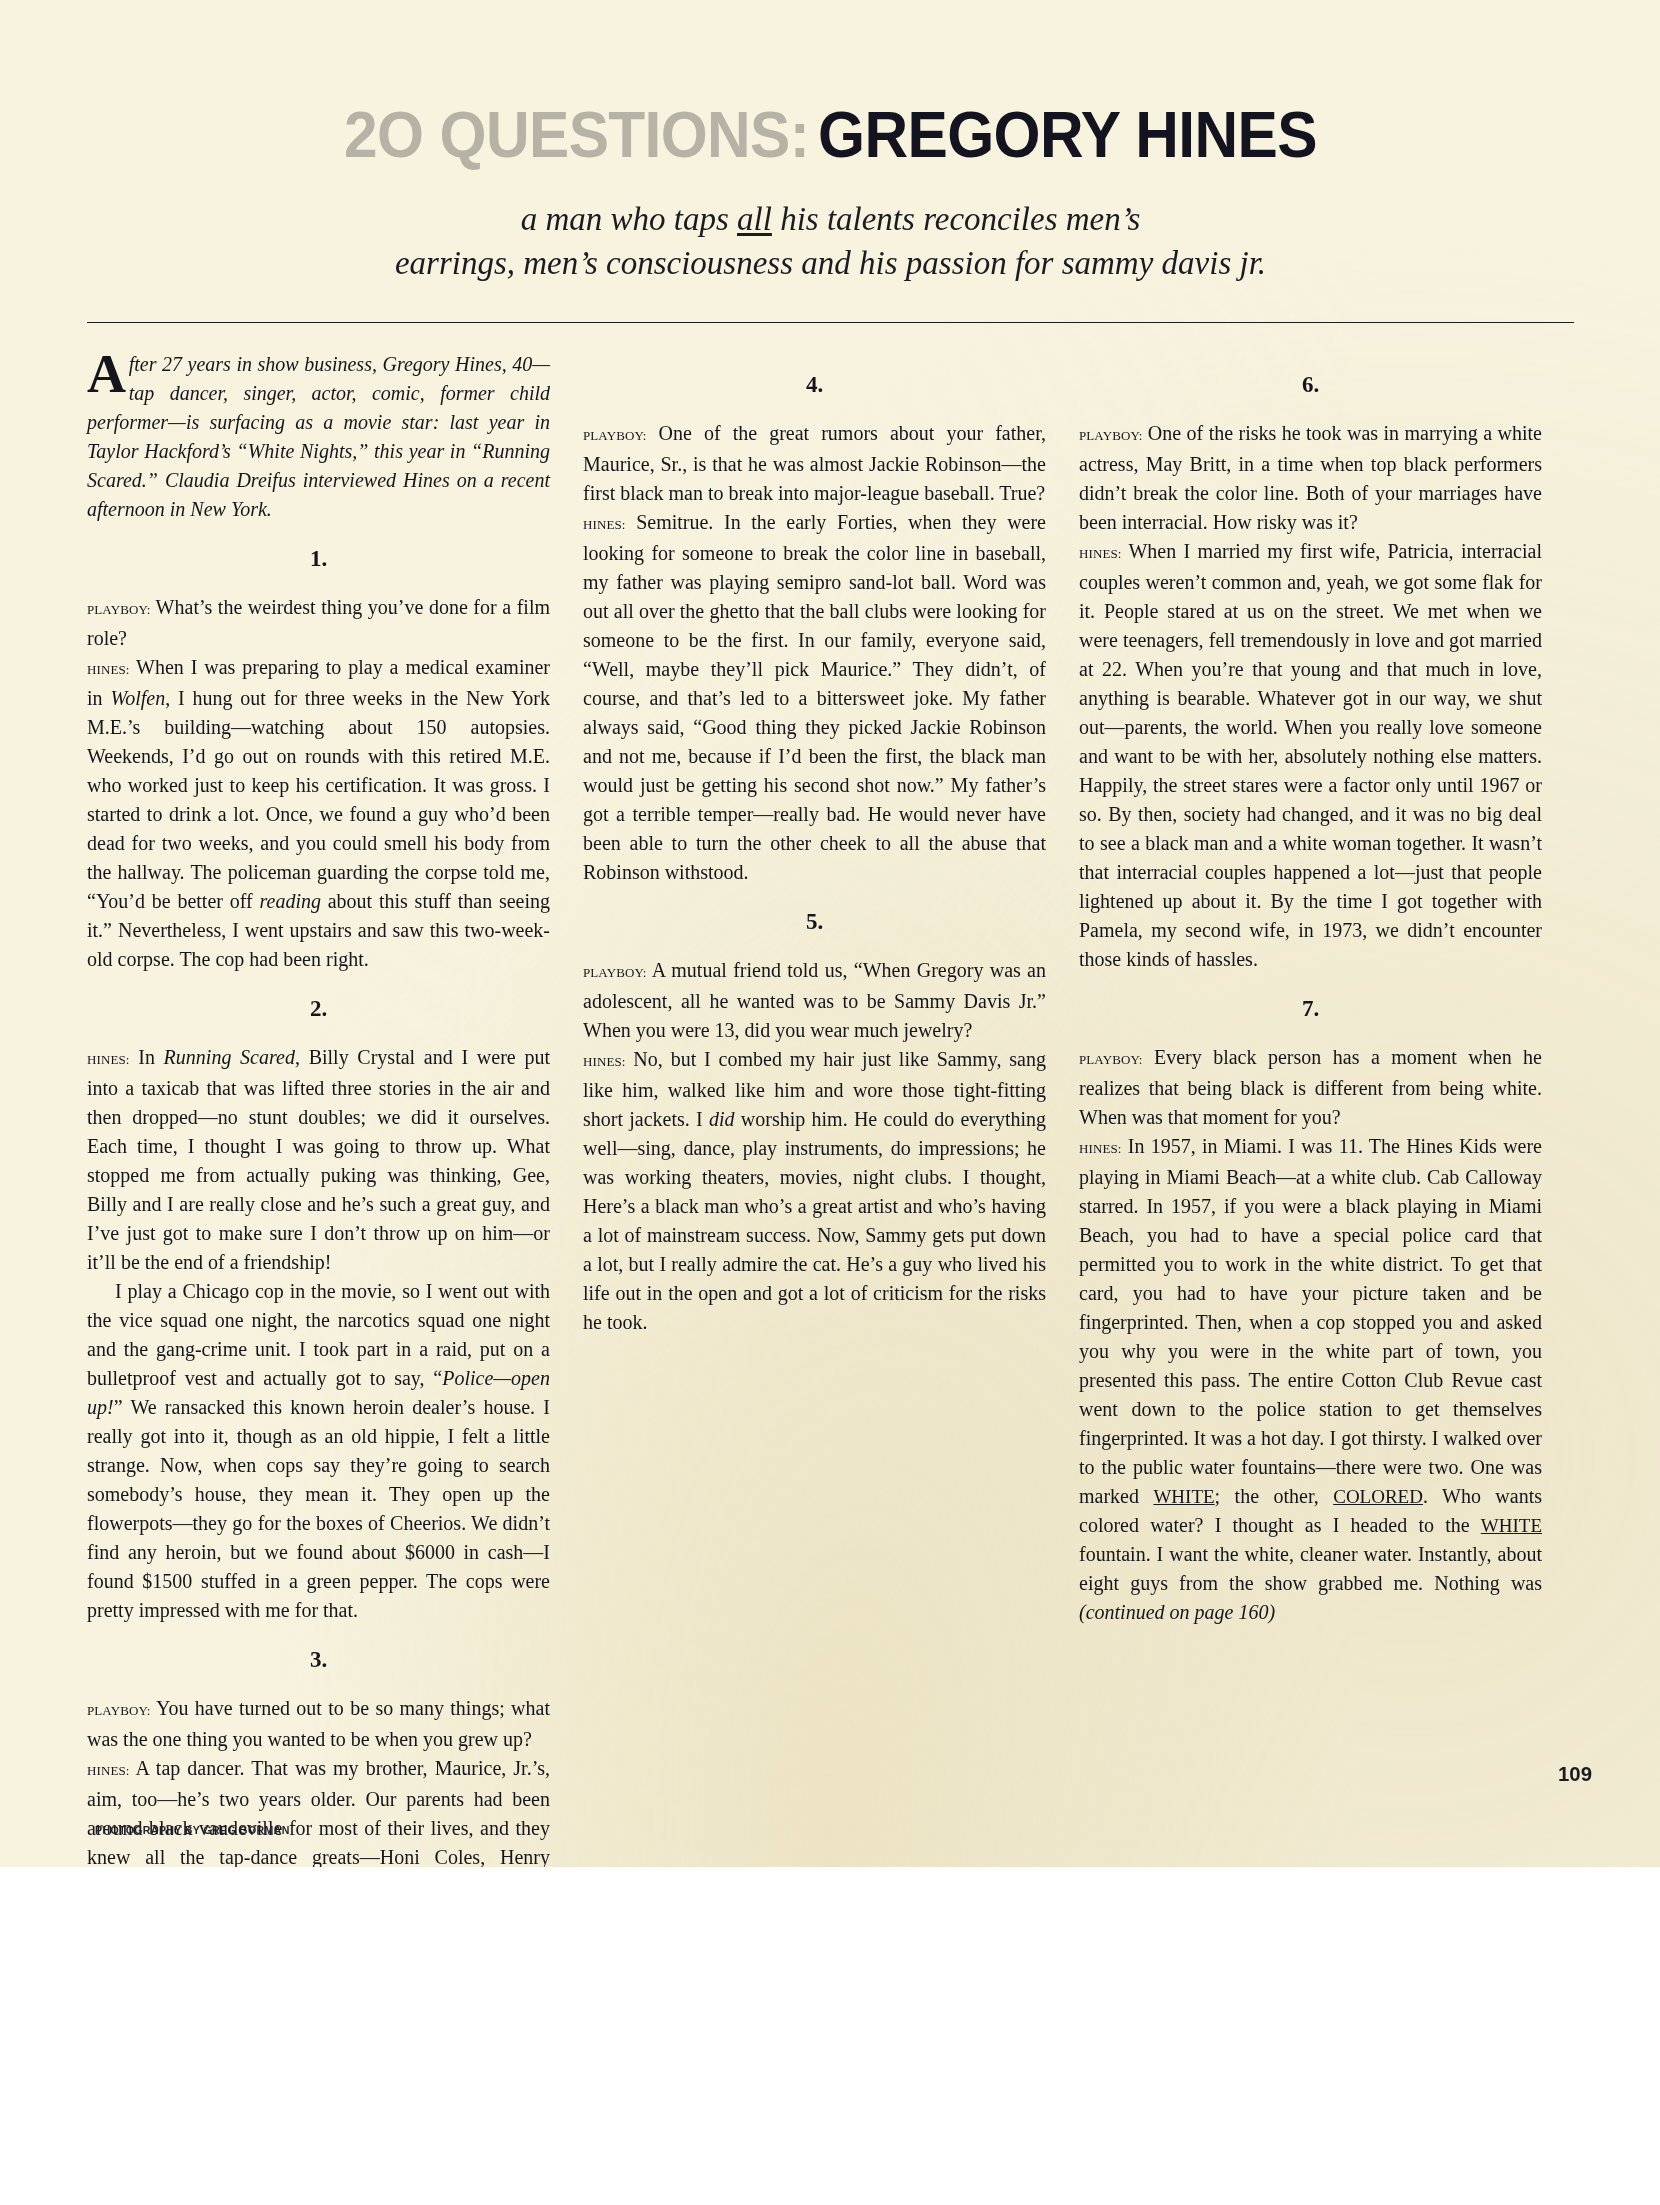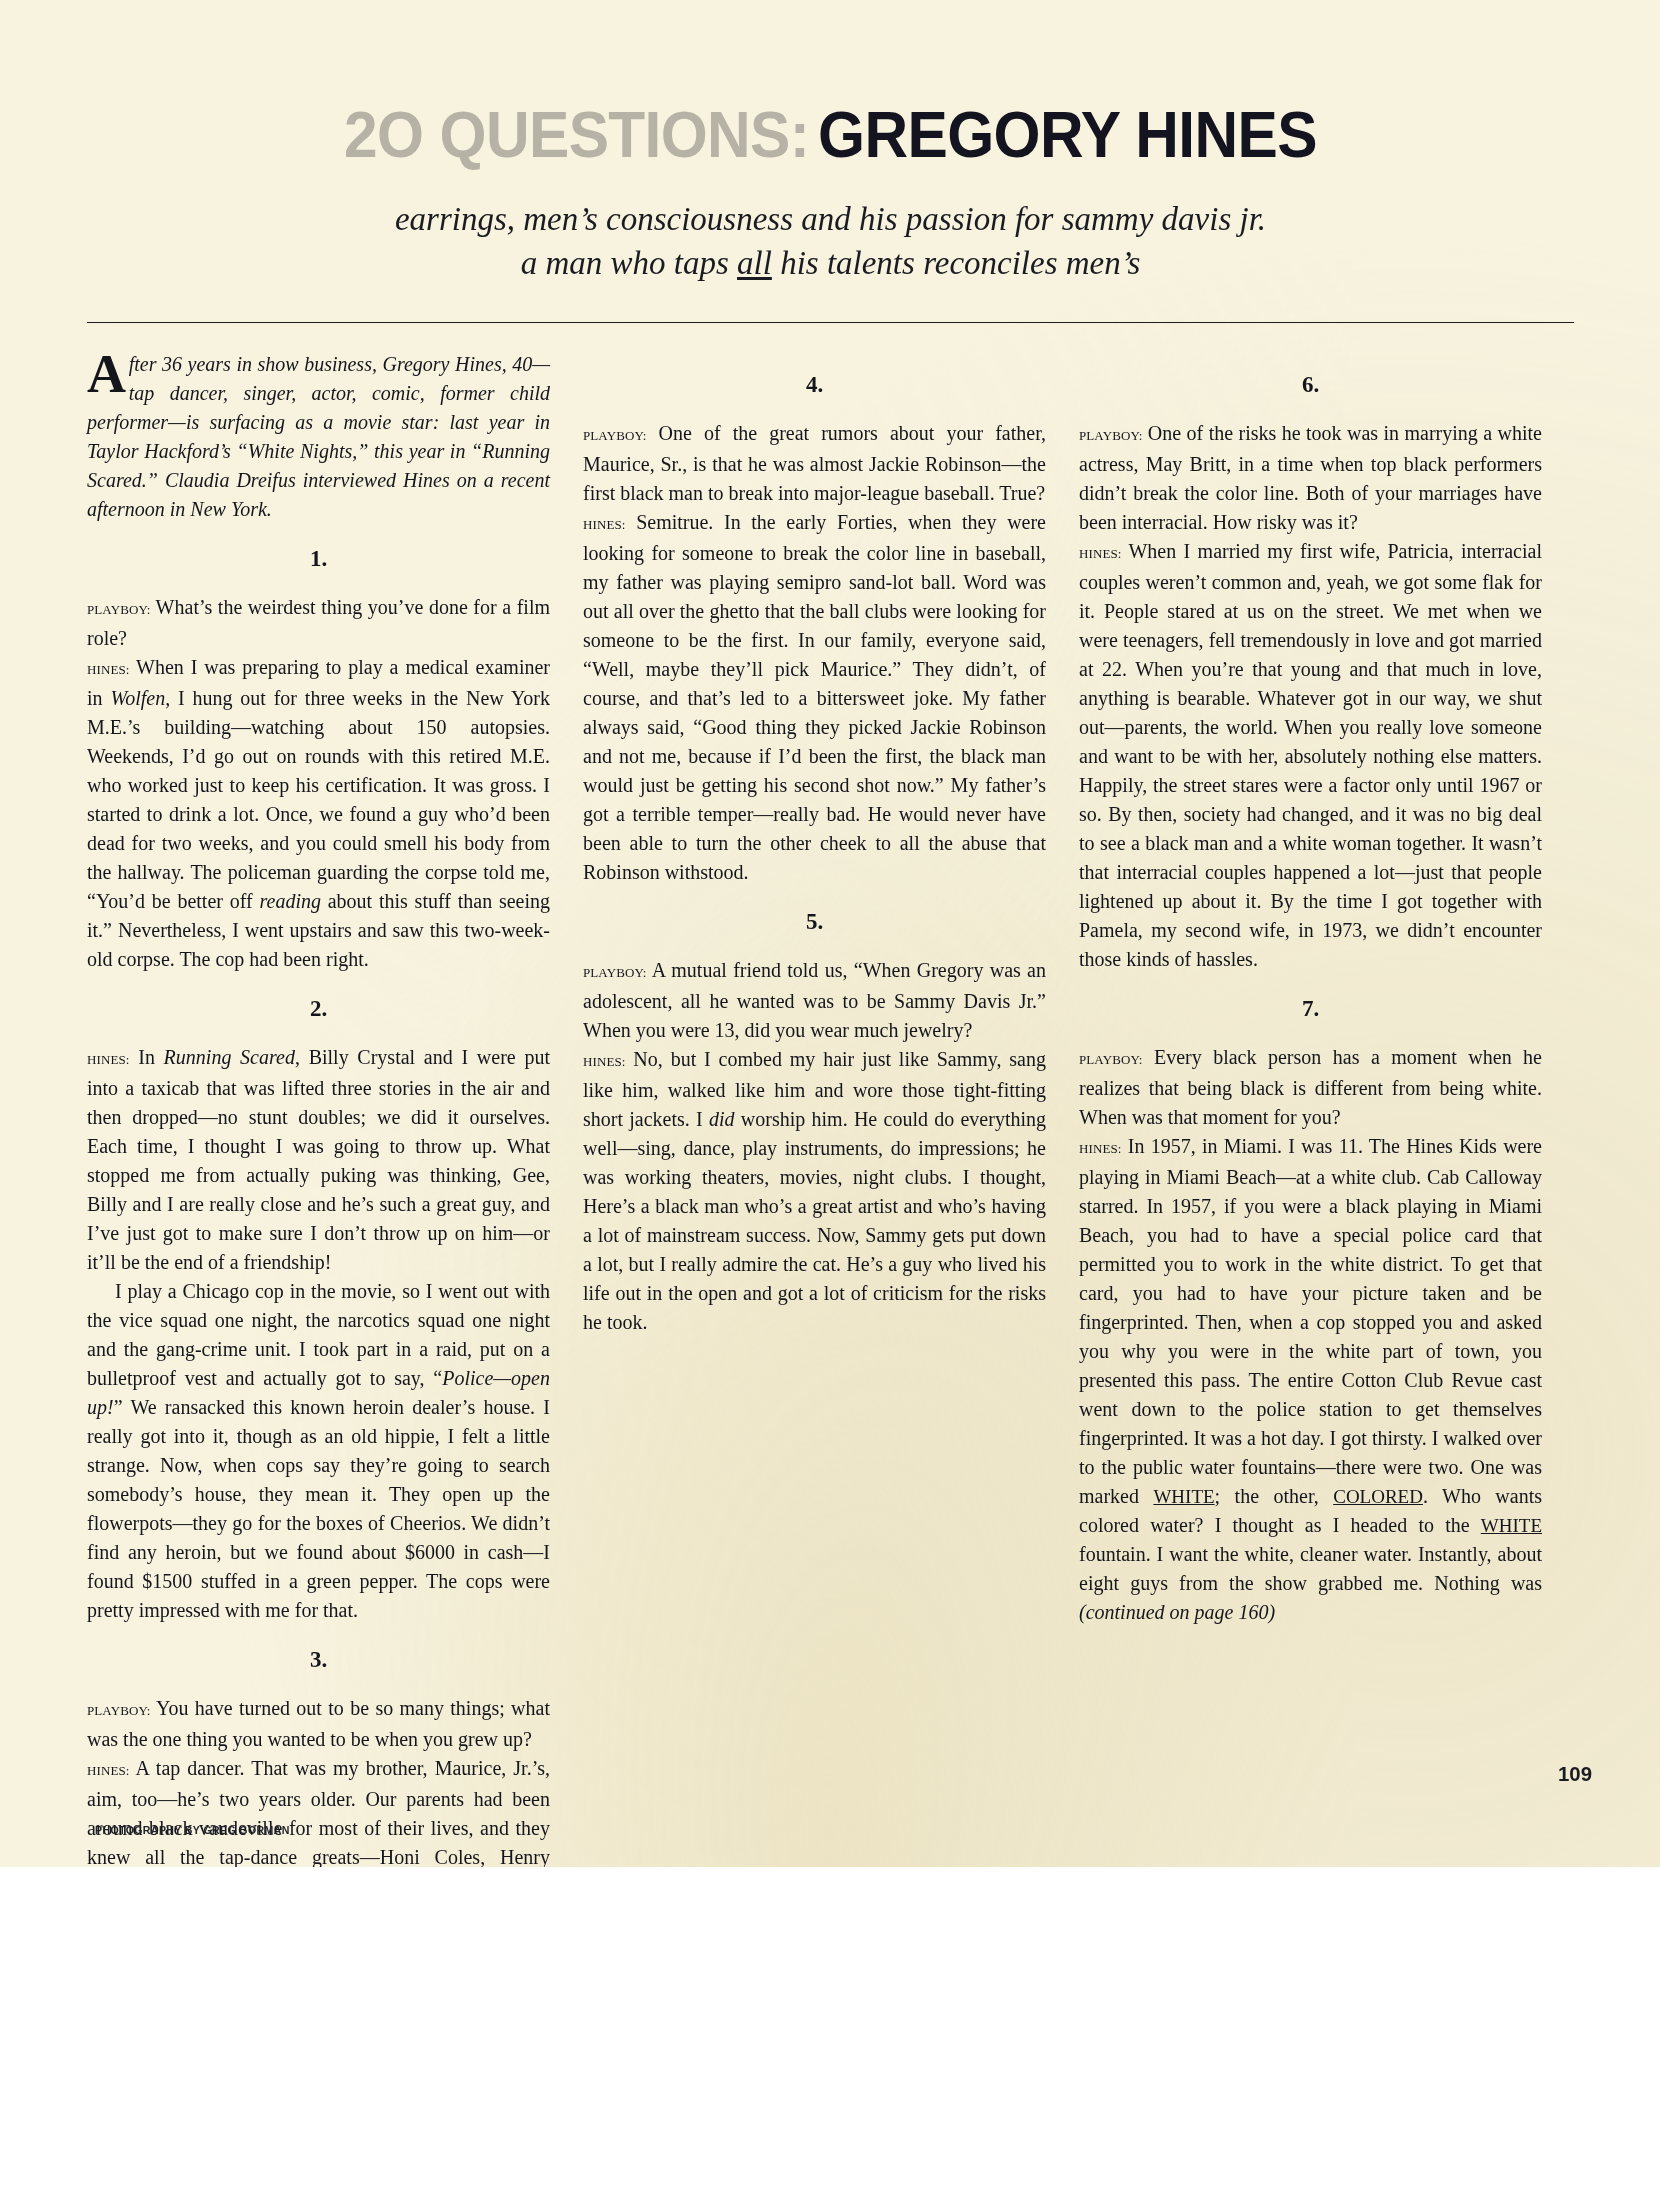--- a/index.html
+++ b/index.html
@@ -174,31 +174,31 @@
 
 <div class="page">
 
   <div class="masthead">
     <div class="headline">
       <span class="kicker">2O QUESTIONS:</span><span class="name">GREGORY HINES</span>
     </div>
   </div>
 
   <div class="deck">
+    <span class="deck-line"><span>a man who taps </span><span class="u">all</span><span> his talents reconciles men’s</span></span>
     <span class="deck-line">earrings, men’s consciousness and his passion for sammy davis jr.</span>
-    <span class="deck-line"><span>a man who taps </span><span class="u">all</span><span> his talents reconciles men’s</span></span>
   </div>
 
   <div class="rule"></div>
 
   <div class="columns">
 
     <div class="col">
 
-      <p class="intro"><span class="dropcap">A</span><span>fter 36 years in show business, Gregory Hines, 40—tap dancer, singer, actor, comic, former child performer—is surfacing as a movie star: last year in Taylor Hackford’s “White Nights,” this year in “Running Scared.” Claudia Dreifus interviewed Hines on a recent afternoon in New York.</span></p>
+      <p class="intro"><span class="dropcap">A</span><span>fter 27 years in show business, Gregory Hines, 40—tap dancer, singer, actor, comic, former child performer—is surfacing as a movie star: last year in Taylor Hackford’s “White Nights,” this year in “Running Scared.” Claudia Dreifus interviewed Hines on a recent afternoon in New York.</span></p>
 
       <div class="qnum">1.</div>
 
       <p class="body noindent"><span class="speaker">PLAYBOY:</span><span> What’s the weirdest thing you’ve done for a film role?</span></p>
 
       <p class="body noindent"><span class="speaker">HINES:</span><span> When I was preparing to play a medical examiner in </span><span class="it">Wolfen</span><span>, I hung out for three weeks in the New York M.E.’s building—watching about 150 autopsies. Weekends, I’d go out on rounds with this retired M.E. who worked just to keep his certification. It was gross. I started to drink a lot. Once, we found a guy who’d been dead for two weeks, and you could smell his body from the hallway. The policeman guarding the corpse told me, “You’d be better off </span><span class="it">reading</span><span> about this stuff than seeing it.” Nevertheless, I went upstairs and saw this two-week-old corpse. The cop had been right.</span></p>
 
       <div class="qnum">2.</div>
 
 

